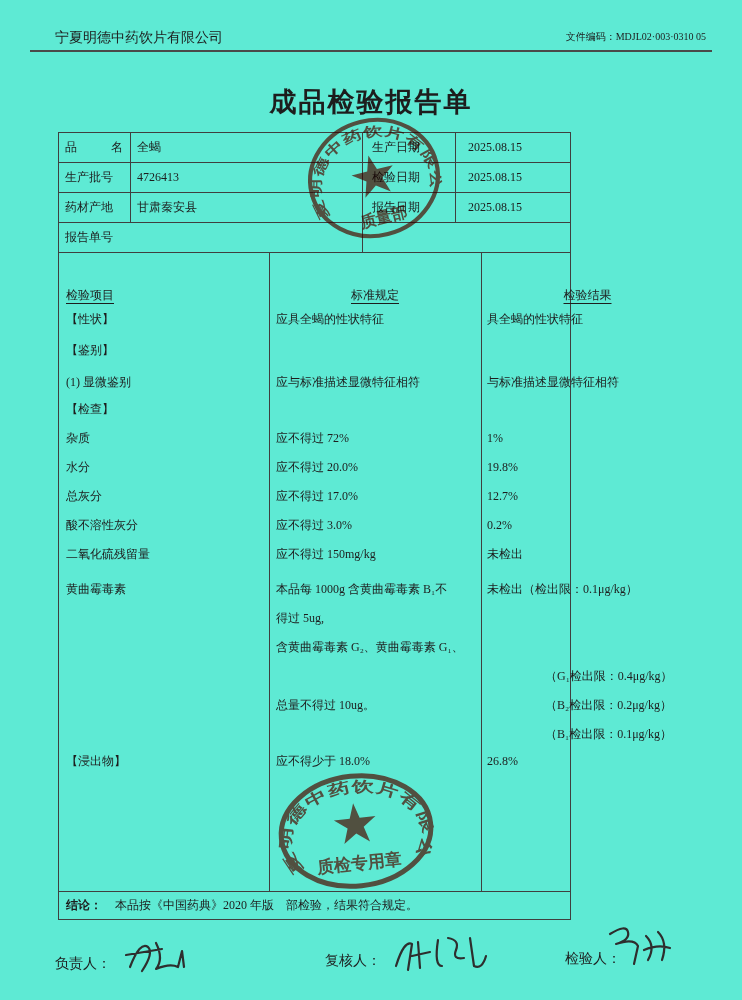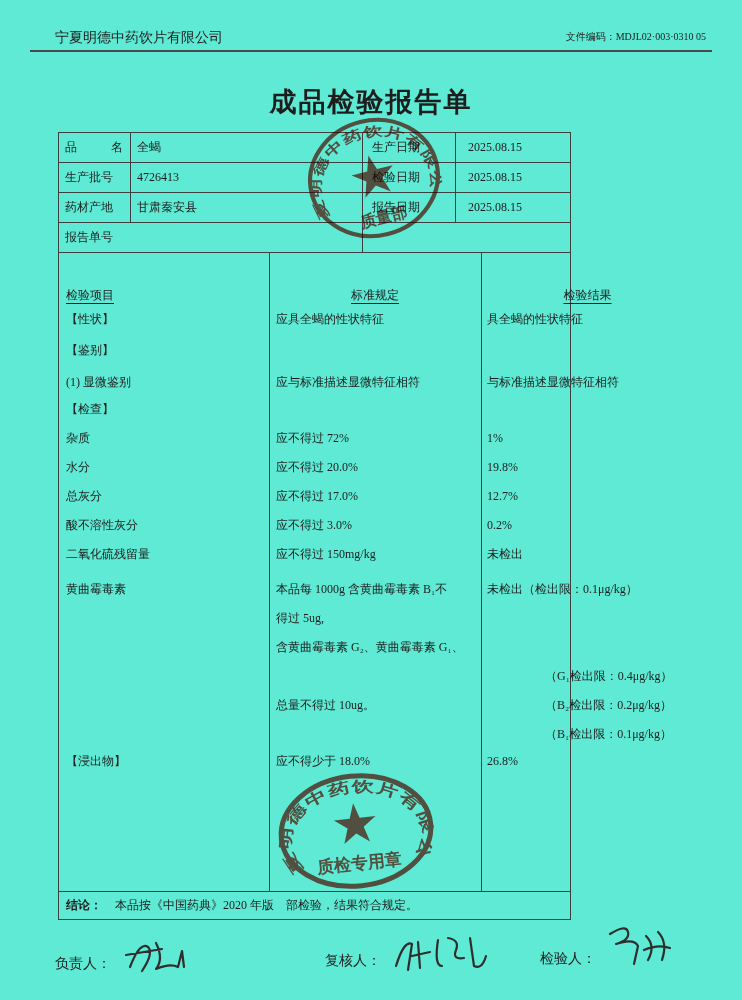--- a/index.html
+++ b/index.html
@@ -159,18 +159,18 @@
   <div class="sig-label" style="left:55px;top:955px">负责人：</div>
   <svg class="sig" style="left:118px;top:933px" width="90" height="48">
     <path d="M12 34 Q22 8 30 14 Q36 20 24 38 M8 22 L44 16 M38 10 Q46 26 38 36 Q52 30 60 34 L64 18 L66 34"></path>
   </svg>
 
   <div class="sig-label" style="left:325px;top:952px">复核人：</div>
   <svg class="sig" style="left:388px;top:926px" width="110" height="52">
     <path d="M8 40 Q16 14 24 18 L20 44 M30 16 L32 42 M24 30 L42 26 M50 14 Q46 40 54 40 M60 12 Q72 14 68 24 Q64 34 76 32 M82 12 L86 40 Q94 44 98 30"></path>
   </svg>
 
-  <div class="sig-label" style="left:540px;top:950px">检验人：</div>
+  <div class="sig-label" style="left:565px;top:950px">检验人：</div>
   <svg class="sig" style="left:600px;top:920px" width="90" height="52">
     <path d="M10 14 Q26 4 28 12 Q30 20 16 24 Q34 18 38 26 L34 44 M46 16 Q56 26 48 40 M58 12 Q68 22 62 40 M44 30 Q58 24 70 28"></path>
   </svg>
 
 </div>
 
 </body></html>

